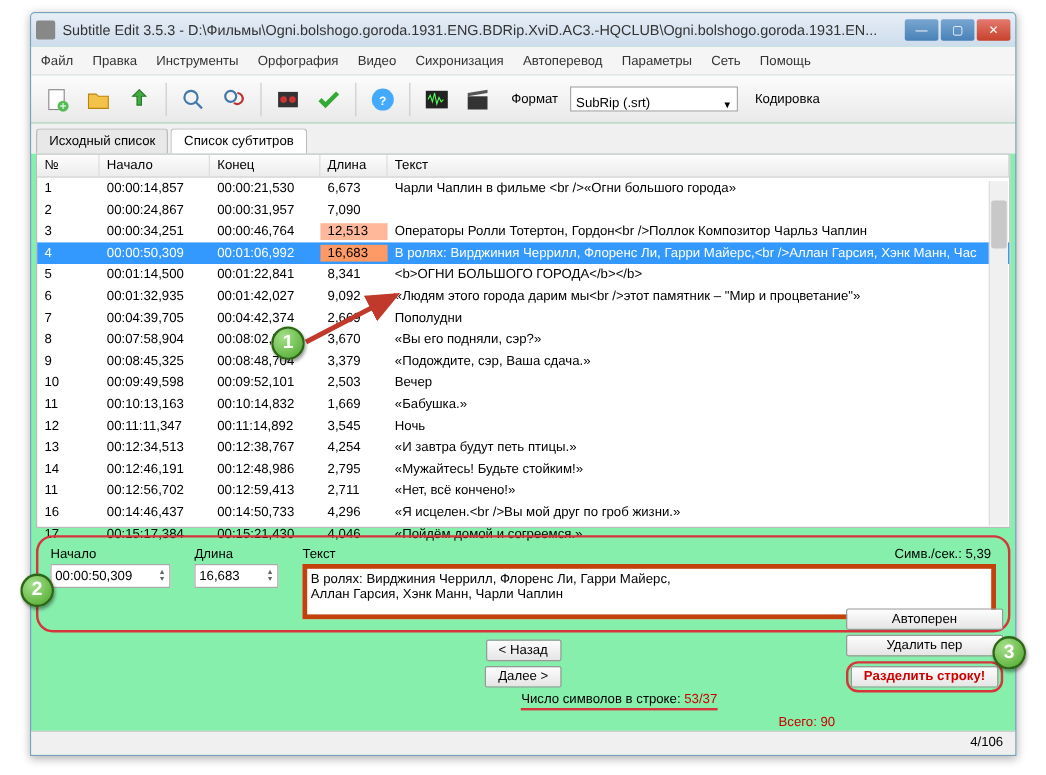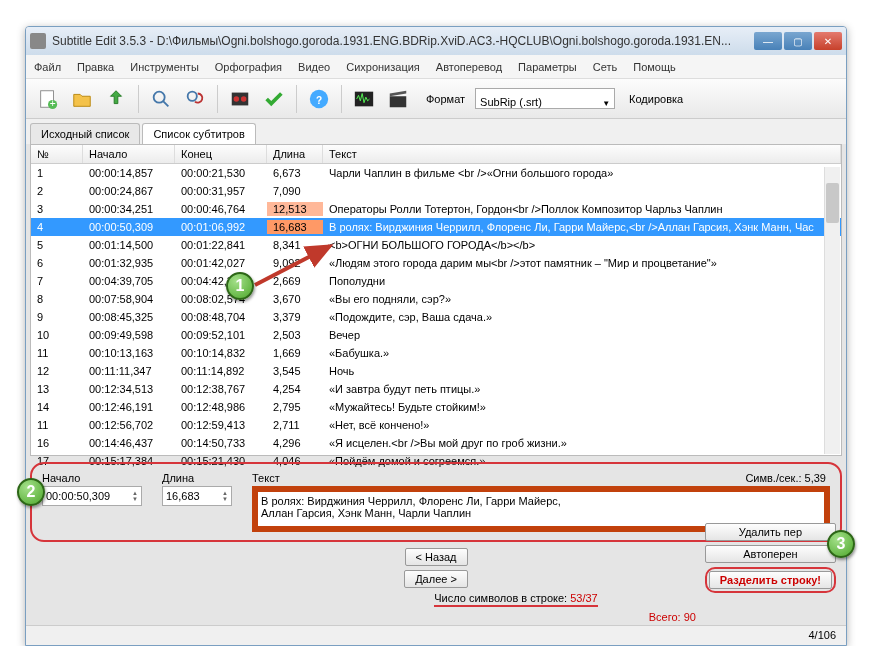--- a/index.html
+++ b/index.html
@@ -1,18 +1,18 @@
 <!DOCTYPE html>
 <html><head>
 <meta charset="utf-8">
 <style>
 * { margin: 0; padding: 0; box-sizing: border-box; font-family: Tahoma, Arial, sans-serif; font-size: 11px; }
 body { background: #fff; width: 872px; height: 646px; position: relative; overflow: hidden; }
 
-.window { position: absolute; left: 25px; top: 26px; width: 822px; height: 620px; background: #e5e5e5; border: 1px solid #7a9fc1; border-radius: 4px 4px 0 0; box-shadow: 0 2px 8px rgba(0,0,0,.3); }
+.window { position: absolute; left: 25px; top: 10px; width: 822px; height: 620px; background: #86efac; border: 1px solid #7a9fc1; border-radius: 4px 4px 0 0; box-shadow: 0 2px 8px rgba(0,0,0,.3); }
 
 .titlebar { background: linear-gradient(#e7eef7,#cddceb); height: 28px; display: flex; align-items: center; padding: 0 4px; border-radius: 3px 3px 0 0; }
 .titlebar .icon { width: 16px; height: 16px; background: #888; margin-right: 6px; border-radius: 2px; }
 .titlebar .title { flex: 1; color: #333; font-size: 12px; white-space: nowrap; overflow: hidden; }
 .winbtn { width: 28px; height: 18px; margin-left: 2px; border-radius: 2px; display: flex; align-items: center; justify-content: center; font-size: 10px; color: #fff; }
 .winbtn.min { background: linear-gradient(#79a6d0,#4881b8); }
 .winbtn.max { background: linear-gradient(#79a6d0,#4881b8); }
 .winbtn.close { background: linear-gradient(#e47a6f,#c7412b); }
 
 .menubar { background: #f5f5f5; height: 24px; display: flex; align-items: center; padding: 0 8px; gap: 16px; border-bottom: 1px solid #ddd; }
@@ -47,21 +47,21 @@
 .scroll-v { position: absolute; right: 1px; top: 22px; bottom: 1px; width: 16px; background: #f0f0f0; border-left: 1px solid #ddd; }
 .scroll-thumb { position: absolute; top: 16px; left: 1px; right: 1px; height: 40px; background: #c8c8c8; border-radius: 2px; }
 
 .editor { margin: 6px 4px; position: relative; }
 .ed-frame { border: 2px solid #d6353b; border-radius: 14px; padding: 8px 10px 6px 10px; position: relative; }
 .ed-row { display: flex; gap: 20px; }
 .ed-field label { display: block; margin-bottom: 2px; }
 .spin { background: #fff; border: 1px solid #aaa; height: 20px; display: flex; align-items: center; padding: 0 3px; }
 .spin .arrs { margin-left: auto; display: flex; flex-direction: column; font-size: 6px; line-height: 6px; color: #666; }
 .ed-text { flex: 1; }
-.ed-text textarea { width: 100%; height: 46px; border: 6px solid #c2410c; padding: 3px; resize: none; font-family: inherit; font-size: 11px; }
+.ed-text textarea { width: 100%; height: 46px; border: 4px solid #c2410c; padding: 3px; resize: none; font-family: inherit; font-size: 11px; }
 .cps { position: absolute; right: 14px; top: 8px; }
 
 .nav-row { display: flex; align-items: center; margin: 4px 10px; gap: 4px; flex-direction: column; }
 .btn { background: linear-gradient(#fdfdfd,#e5e5e5); border: 1px solid #999; padding: 2px 10px; border-radius: 2px; }
 .charcount { margin-left: 160px; border-bottom: 2px solid #d6353b; padding-bottom: 1px; }
 .charcount .red { color: #c00; }
 .total { margin-left: auto; margin-right: 140px; }
 .total .red { color: #c00; }
 
 .right-btns { position: absolute; right: 10px; bottom: 52px; display: flex; flex-direction: column; gap: 4px; }
@@ -340,22 +340,22 @@
     <button class="btn">Далее &gt;</button>
     <span class="charcount">
       <span>Число символов в строке:</span>&nbsp;<span class="red">53/37</span>
     </span>
     <span class="total">
       <span class="red">Всего:</span>&nbsp;<span class="red">90</span>
     </span>
   </div>
 
   <div class="right-btns">
+    <button class="btn">Автоперен</button>
     <button class="btn">Удалить пер</button>
-    <button class="btn">Автоперен</button>
     <div class="split-frame">
       <button class="btn">Разделить строку!</button>
     </div>
   </div>
 
   <div class="status"><span>4/106</span></div>
 </div>
 
 <svg class="arrow1" style="left:250px;top:240px" width="90" height="50">
     <defs>

